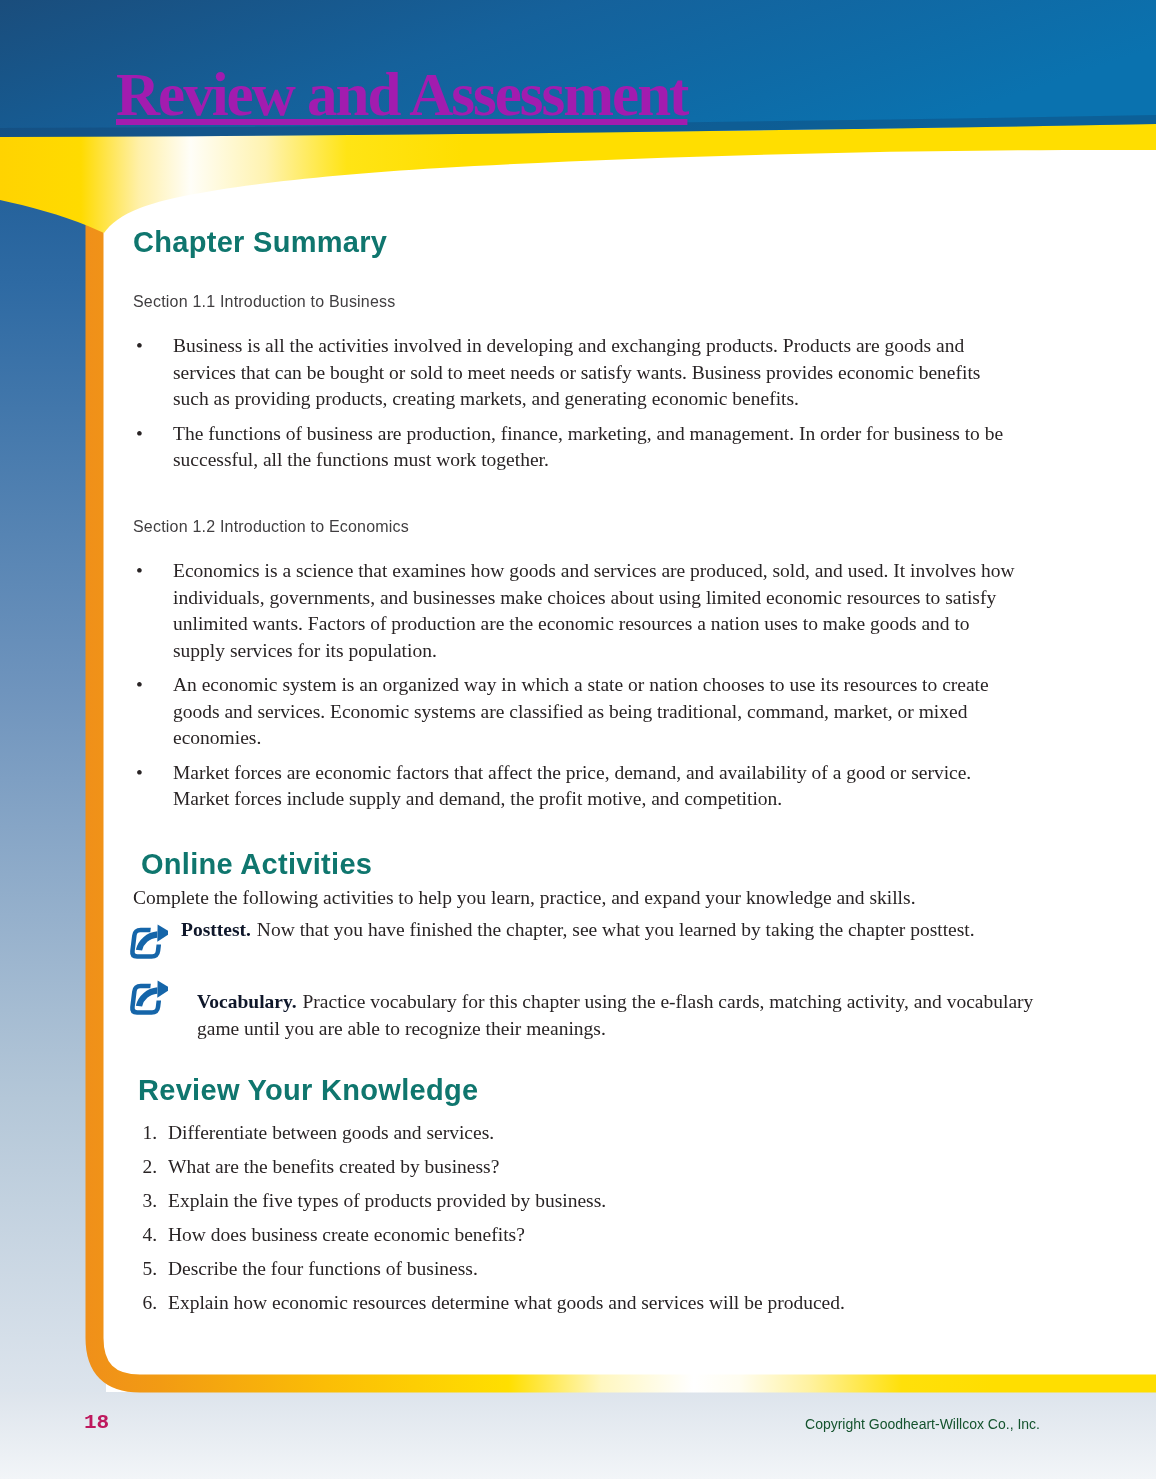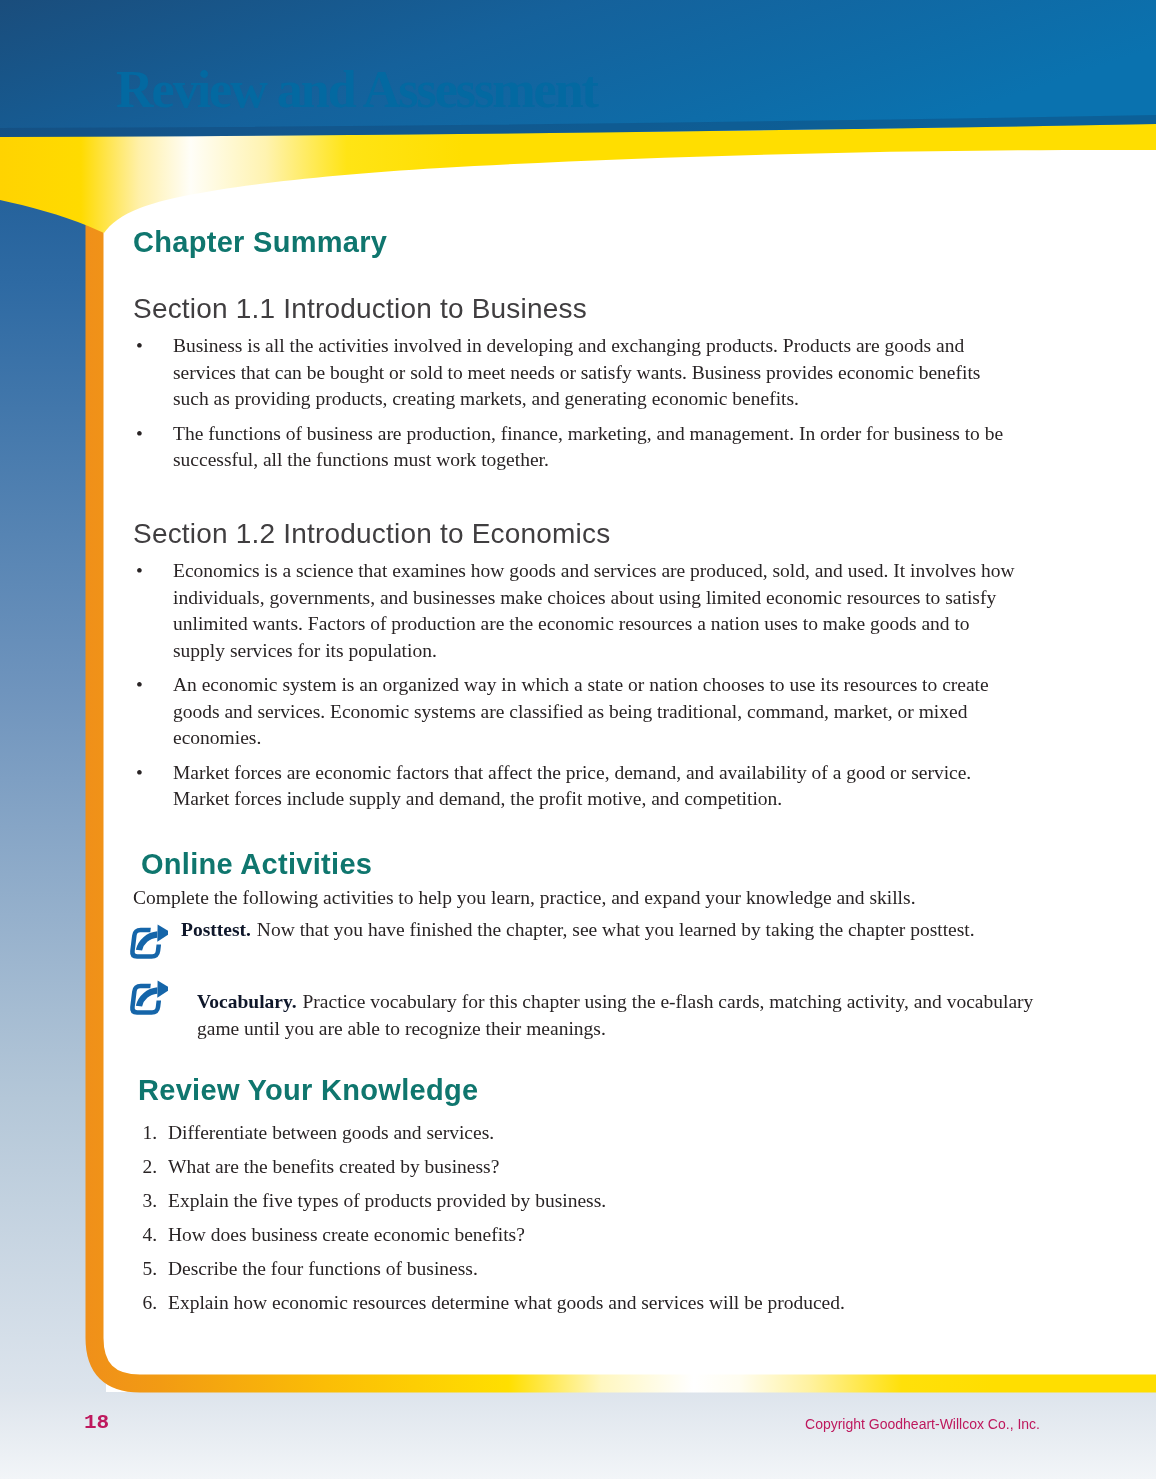--- a/index.html
+++ b/index.html
@@ -3,48 +3,48 @@
 <meta charset="utf-8">
 <style>
   html,body { margin:0; padding:0; background:#ffffff; }
   .page {
     position:relative; width:1156px; height:1479px; overflow:hidden;
     background:#ffffff; font-family:"Liberation Serif", serif;
   }
   .bg { position:absolute; left:0; top:0; width:1156px; height:1479px; }
   .abs { position:absolute; }
   .banner-title {
-    color:#0369a1; font-family:"Liberation Serif", serif; font-weight:bold;
-    font-size:52px; line-height:1; letter-spacing:-2px; white-space:nowrap;
+    color:#a21caf; font-family:"Liberation Serif", serif; font-weight:bold;
+    font-size:61px; line-height:1; letter-spacing:-2px; white-space:nowrap;text-decoration:underline;
   }
   .h-purple {
     font-family:"Liberation Sans", sans-serif; font-weight:bold;
     font-size:29px; line-height:1.1; color:#0f766e; letter-spacing:0.3px; white-space:nowrap;
   }
   .h-section {
     font-family:"Liberation Sans", sans-serif; font-weight:500;
-    font-size:28px; line-height:1.2; color:#403e40; letter-spacing:0.2px; white-space:nowrap;
+    font-size:16px; line-height:1.2; color:#403e40; letter-spacing:0.2px; white-space:nowrap;
   }
   .body-text { font-size:19.5px; line-height:26.5px; color:#292425; }
   .bullets { width:885px; }
   .brow { display:flex; margin-bottom:8px; }
   .bmark { flex:none; width:37px; padding-left:3px; }
   .btext { flex:1; }
   .intro { width:900px; white-space:nowrap; }
   .act { width:858px; }
   .lead { color:#0f172a; font-weight:bold; margin-right:6px; }
   .licon { position:absolute; width:42px; height:38px; }
   .qrow { display:flex; margin-bottom:7.5px; width:880px; }
   .qnum { flex:none; width:24px; text-align:right; margin-right:11px; }
   .qtext { flex:1; }
   .pagenum {
     font-family:Liberation Mono, monospace; font-weight:bold;
     font-size:21px; color:#be185d;
   }
-  .copy { font-family:"Liberation Sans", sans-serif; font-size:14px; color:#be185d; }
+  .copy { font-family:"Liberation Sans", sans-serif; font-size:14px; color:#14532d; }
 </style>
 </head>
 <body>
 
 <div class="page">
 
   <svg class="bg" viewBox="0 0 1156 1479" aria-hidden="true">
     <defs>
       <linearGradient id="gHeader" x1="0" y1="0" x2="1" y2="0.35">
         <stop offset="0" stop-color="#1a4d7c"></stop>

